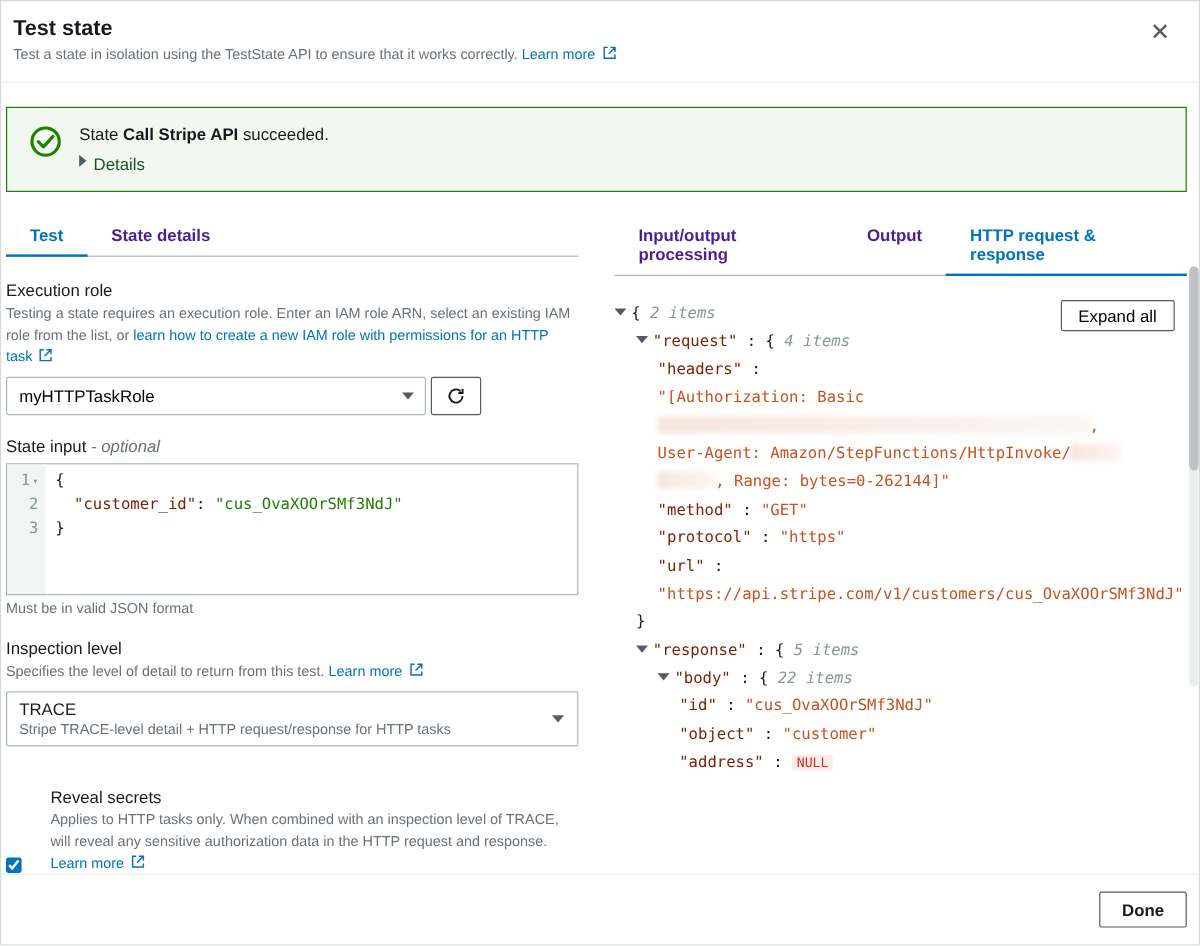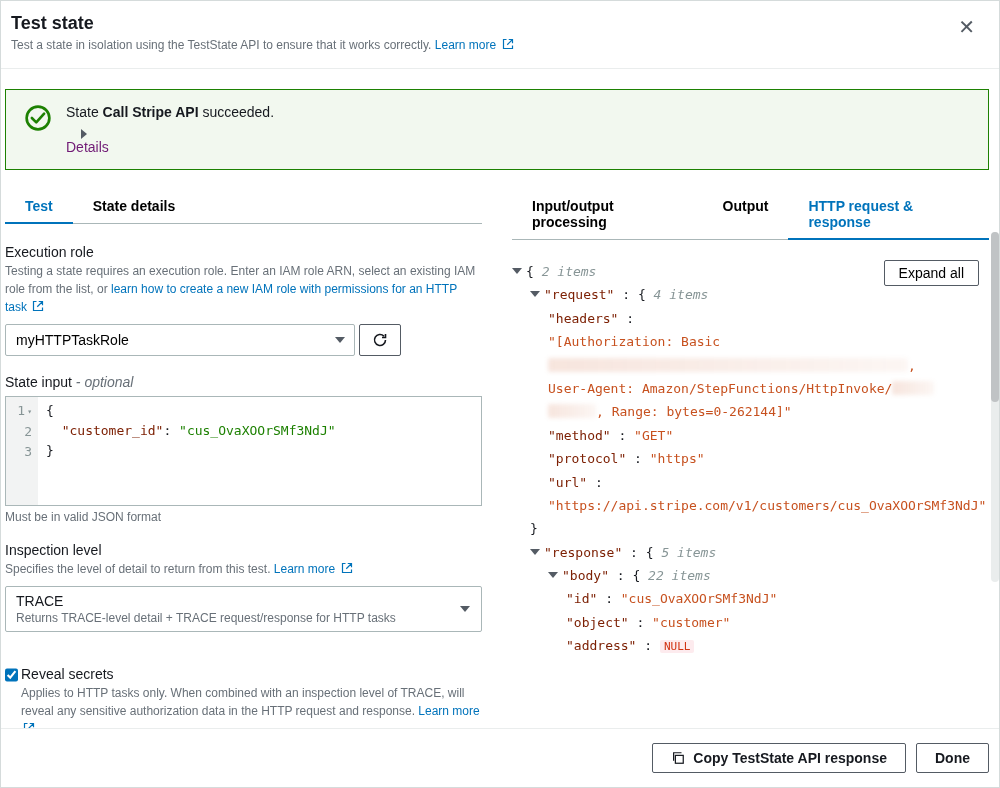--- a/index.html
+++ b/index.html
@@ -11,28 +11,28 @@
 .subtitle { font-size: 12px; color: #687078; }
 .link { color: #0073bb; text-decoration: none; cursor: pointer; }
 .ext-icon { display: inline-block; width: 12px; height: 12px; vertical-align: -1px; margin-left: 2px; }
 .close-x { font-size: 20px; color: #545b64; cursor: pointer; padding: 4px; line-height: 1; }
 .content { flex: 1; padding: 20px 10px 12px 4px; overflow: hidden; display: flex; flex-direction: column; }
 .alert-success { border: 1px solid #1d8102; background: #f2f8ef; padding: 14px 18px; display: flex; gap: 14px; align-items: flex-start; margin-bottom: 20px; }
 .alert-icon { width: 28px; height: 28px; flex-shrink: 0; }
 .alert-body { flex: 1; }
 .alert-title { font-size: 14px; margin-bottom: 6px; }
 .alert-title .bold { font-weight: 700; }
-.details-toggle { font-size: 14px; color: #701a75; display: inline-flex; align-items: center; cursor: pointer; flex-direction: column; }
+.details-toggle { font-size: 14px; color: #14532d; display: inline-flex; align-items: flex-start; cursor: pointer; }
 .caret-right { display: inline-block; width: 0; height: 0; border-top: 5px solid transparent; border-bottom: 5px solid transparent; border-left: 6px solid #545b64; margin-right: 6px; }
 .caret-down-sm { display: inline-block; width: 0; height: 0; border-left: 5px solid transparent; border-right: 5px solid transparent; border-top: 6px solid #545b64; margin-right: 4px; vertical-align: 2px; }
 .columns { display: flex; gap: 30px; flex: 1; min-height: 0; }
 .col-left { flex: 1; min-width: 0; display: flex; flex-direction: column; }
 .col-right { flex: 1; min-width: 0; display: flex; flex-direction: column; position: relative; }
 .tabs { display: flex; border-bottom: 1px solid #aab7b8; margin-bottom: 20px; }
-.tab { padding: 8px 20px; font-size: 14px; font-weight: 700; color: #000000; cursor: pointer; border-bottom: 2px solid transparent; margin-bottom: -1px; }
+.tab { padding: 8px 20px; font-size: 14px; font-weight: 700; color: #4c1d95; cursor: pointer; border-bottom: 2px solid transparent; margin-bottom: -1px; }
 .tab.active { color: #0073bb; border-bottom-color: #0073bb; }
 .form-section { margin-bottom: 18px; }
 .form-label { font-size: 14px; font-weight: 400; color: #16191f; margin-bottom: 2px; }
 .form-help { font-size: 12px; color: #687078; line-height: 1.5; margin-bottom: 8px; }
 .input-row { display: flex; gap: 4px; align-items: flex-end; }
 .select-wrap { position: relative; flex: 0 0 350px; }
 .select-input { width: 100%; height: 32px; padding: 0 30px 0 10px; border: 1px solid #aab7b8; border-radius: 2px; font-size: 14px; background: #fff; appearance: none; }
 .select-caret { position: absolute; right: 10px; top: 50%; transform: translateY(-50%); pointer-events: none; width: 0; height: 0; border-left: 5px solid transparent; border-right: 5px solid transparent; border-top: 6px solid #545b64; }
 .btn-icon { width: 42px; height: 32px; border: 1px solid #545b64; border-radius: 2px; background: #fff; display: flex; align-items: center; justify-content: center; cursor: pointer; }
 .refresh-svg { width: 16px; height: 16px; }
@@ -44,21 +44,21 @@
 .code-body { flex: 1; padding: 4px 8px; line-height: 20px; white-space: pre; color: #16191f; }
 .code-key { color: #7d2105; }
 .code-str { color: #1d8102; }
 .code-punc { color: #16191f; }
 .gutter-caret { font-size: 8px; vertical-align: 1px; margin-left: 2px; }
 .hint { font-size: 12px; color: #687078; margin-top: 4px; }
 .select-full { position: relative; width: 100%; }
 .select-multi { border: 1px solid #aab7b8; border-radius: 2px; padding: 6px 30px 6px 10px; background: #fff; cursor: pointer; }
 .select-multi .line1 { font-size: 14px; color: #16191f; }
 .select-multi .line2 { font-size: 12px; color: #687078; margin-top: 2px; }
-.checkbox-row { display: flex; align-items: flex-start; gap: 3px; margin-top: 16px; }
+.checkbox-row { display: flex; align-items: flex-end; gap: 24px; margin-top: 16px; }
 .checkbox-row input[type=checkbox] { width: 14px; height: 14px; margin-top: 2px; accent-color: #0073bb; }
 .checkbox-label { font-size: 14px; }
 .checkbox-help { font-size: 12px; color: #687078; line-height: 1.5; margin-top: 2px; }
 .right-scroll { position: absolute; right: -10px; top: 42px; width: 8px; height: 350px; background: #eaeded; border-radius: 4px; }
 .right-scroll-thumb { position: absolute; top: 0; width: 8px; height: 170px; background: #c0c3c5; border-radius: 4px; }
 .json-view { flex: 1; overflow: hidden; font-family: Monaco, Consolas, monospace; font-size: 13px; line-height: 1.8; position: relative; }
 .expand-btn { position: absolute; right: 10px; top: 0; border: 1px solid #545b64; background: #fff; padding: 4px 14px; font-size: 14px; font-weight: 400; cursor: pointer; border-radius: 2px; z-index: 2; }
 .jrow { white-space: nowrap; }
 .jkey { color: #7d2105; }
 .jstr { color: #c7511f; }
@@ -160,21 +160,21 @@
         <div class="form-section">
           <div class="form-label">Inspection level</div>
           <div class="form-help">
             <span>Specifies the level of detail to return from this test. </span><a class="link"><span>Learn more</span> <svg class="ext-icon" viewBox="0 0 16 16" fill="none" stroke="#0073bb" stroke-width="1.6">
                   <path d="M6 2H2v12h12v-4M9 2h5v5M14 2L7 9"></path>
                 </svg></a>
           </div>
           <div class="select-full">
             <div class="select-multi">
               <div class="line1">TRACE</div>
-              <div class="line2">Returns TRACE-level detail + TRACE request/response for HTTP tasks</div>
+              <div class="line2">Stripe TRACE-level detail + HTTP request/response for HTTP tasks</div>
             </div>
             <span class="select-caret" style="right:12px"></span>
           </div>
         </div>
 
         <div class="checkbox-row">
           <input type="checkbox" checked="" style="">
           <div>
             <div class="checkbox-label">Reveal secrets</div>
             <div class="checkbox-help">
@@ -222,23 +222,16 @@
 
         <div class="right-scroll">
           <div class="right-scroll-thumb"></div>
         </div>
       </div>
 
     </div>
   </div>
 
   <div class="footer">
-    <button class="btn-secondary">
-      <svg class="copy-icon" viewBox="0 0 16 16" fill="none" stroke="#16191f" stroke-width="1.4">
-          <rect x="5" y="5" width="9" height="9"></rect>
-          <path d="M3 11V2h9"></path>
-        </svg>
-      <span>Copy TestState API response</span>
-    </button>
     <button class="btn-secondary">Done</button>
   </div>
 
 </div>
 
 </body></html>

